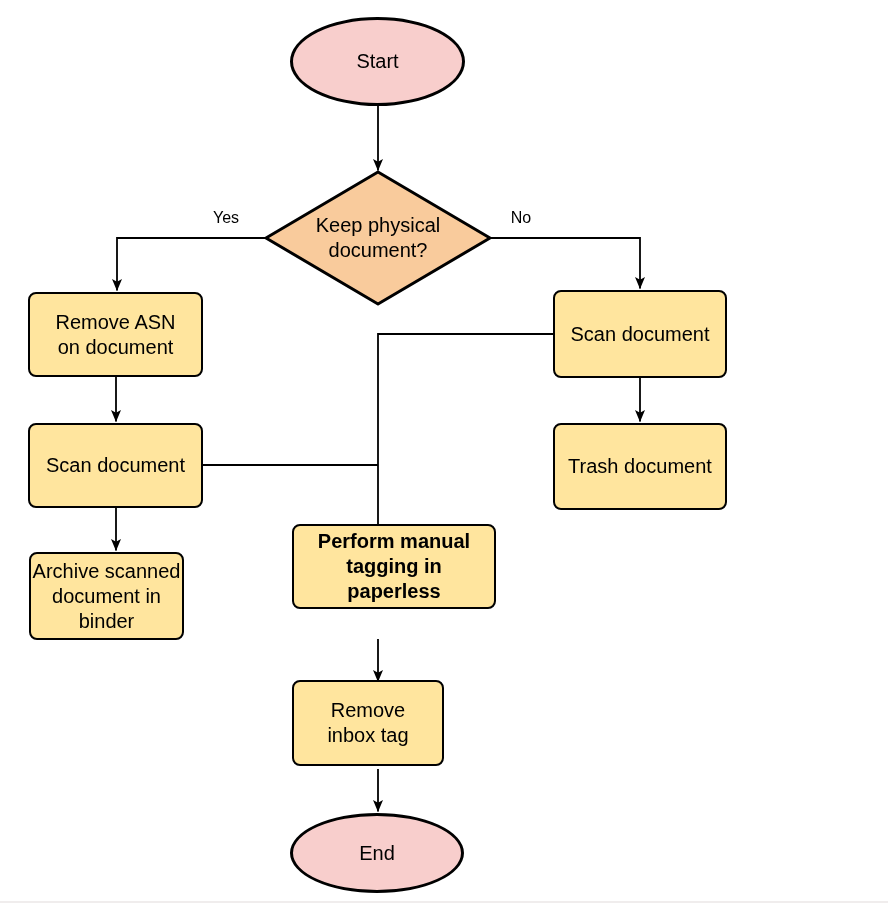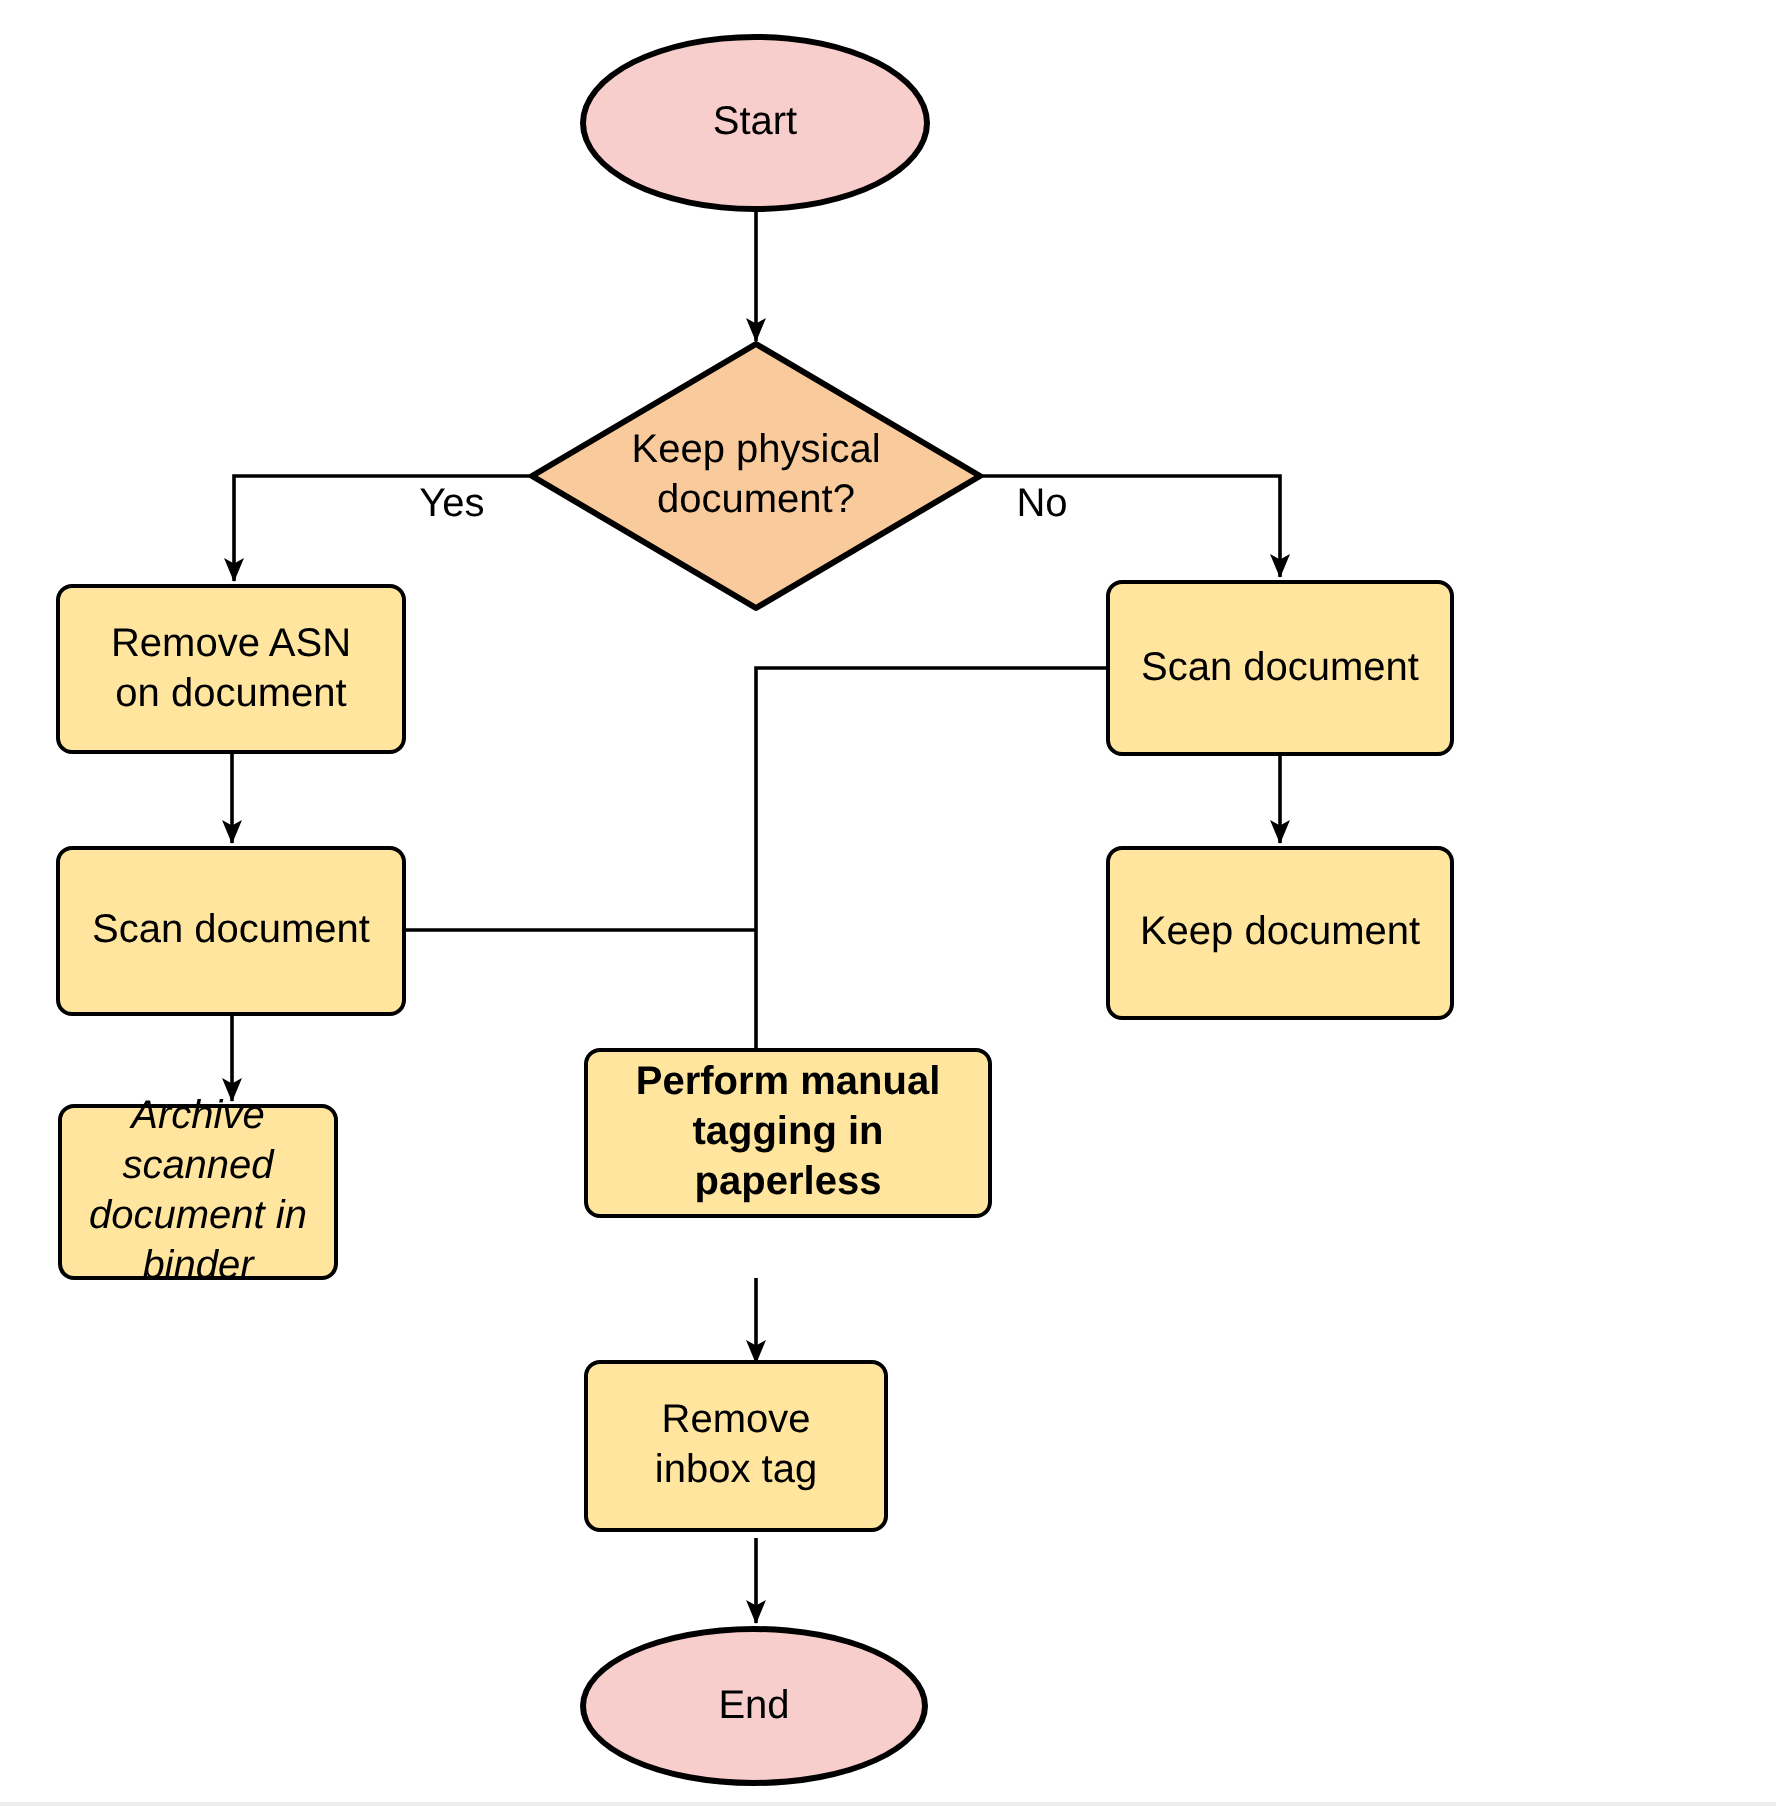--- a/index.html
+++ b/index.html
@@ -33,24 +33,23 @@
     border-radius: 8px;
   }
   .terminal {
     background: var(--terminal_fill, #f8cecc);
     border: 3px solid var(--stroke, #000);
     border-radius: 50%;
   }
   .decision-label { background: transparent; }
   .edge-label {
     position: absolute;
-    font-size: 20px;
+    font-size: 16px;
     color: #000;
     text-align: center;
-    margin-top: 32px;
   }
   .note {
     position: absolute;
     font-style: italic;
     font-size: 20px;
     line-height: 27px;
     color: #000;
     white-space: pre-line;
   }
   .divider {
@@ -93,27 +92,27 @@
 
   <div class="edge-label" style="left:203px; top:209px; width:46px;">Yes</div>
 
   <div class="edge-label" style="left:498px; top:209px; width:46px;">No</div>
 
   <div class="node process" style="left:28px; top:292px; width:175px; height:85px;">Remove ASN
 on document</div>
 
   <div class="node process" style="left:28px; top:423px; width:175px; height:85px;">Scan document</div>
 
-  <div class="node process" style="left:29px; top:552px; width:140px; height:88px;font-style:italic;">Archive scanned
+  <div class="node process" style="left:29px; top:552px; width:155px; height:88px;">Archive scanned
 document in
 binder</div>
 
   <div class="node process" style="left:553px; top:290px; width:174px; height:88px;">Scan document</div>
 
-  <div class="node process" style="left:553px; top:423px; width:174px; height:87px;">Keep document</div>
+  <div class="node process" style="left:553px; top:423px; width:174px; height:87px;">Trash document</div>
 
   <div class="node process" style="left:292px; top:524px; width:204px; height:85px;font-weight:bold;">Perform manual
 tagging in
 paperless</div>
 
 
   <div class="node process" style="left:292px; top:680px; width:152px; height:86px;">Remove
 inbox tag</div>
 
   <div class="node terminal" style="left:290px; top:813px; width:174px; height:80px;">End</div>

